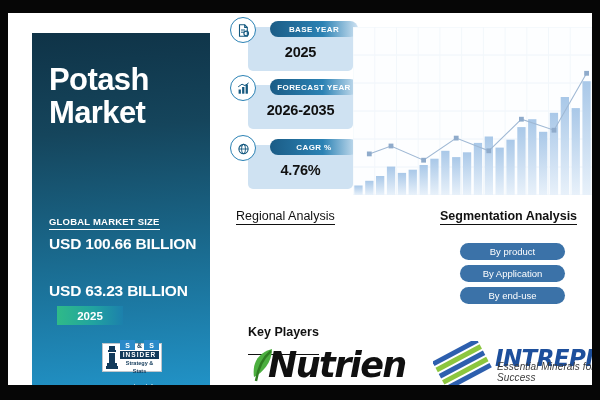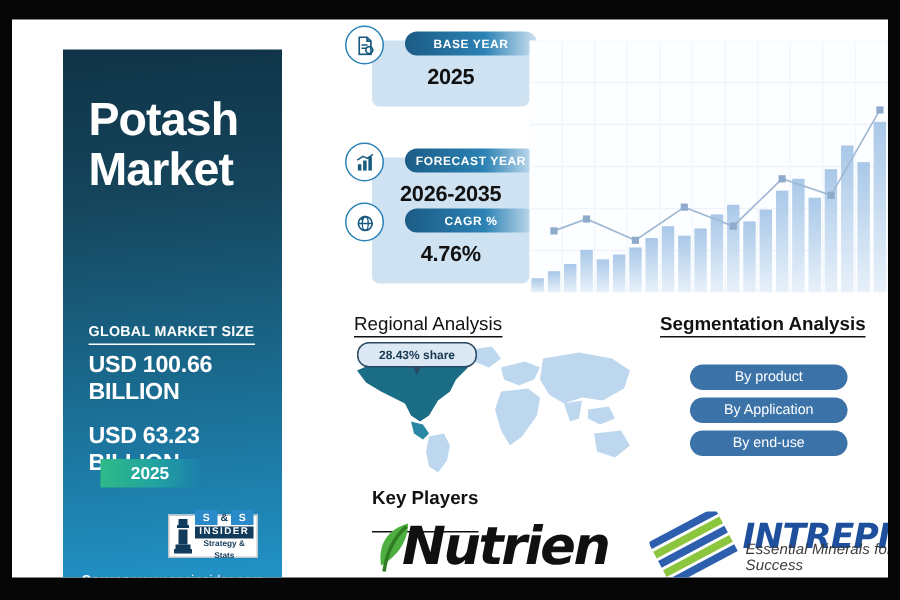--- a/index.html
+++ b/index.html
@@ -1,21 +1,21 @@
 <!DOCTYPE html>
 <html><head>
 <meta charset="utf-8">
 <style>
   html,body{margin:0;padding:0;background:#000;}
   body{width:600px;height:400px;overflow:hidden;font-family:"Liberation Sans",sans-serif;}
   .shot{position:relative;width:600px;height:400px;background:#060606;}
   .frame{position:absolute;left:8px;top:13px;width:584px;height:372px;background:#ffffff;overflow:hidden;}
 
   
-  .leftpanel{position:absolute;left:34px;top:20px;width:146px;height:352px;
+  .leftpanel{position:absolute;left:24px;top:20px;width:178px;height:352px;
     background:linear-gradient(175deg,#0f3347 0%,#15455c 28%,#1a6c91 64%,#2192c6 100%);
     box-sizing:border-box;padding:0;}
   .title{position:absolute;left:17px;top:30px;color:#fff;font-size:31px;font-weight:700;
     line-height:1.08;letter-spacing:-0.6px;}
   .gms-label{position:absolute;left:17px;top:183px;color:#ffffff;font-size:9.5px;font-weight:700;
     letter-spacing:.2px;border-bottom:1.4px solid #fff;padding-bottom:2px;}
   .val{position:absolute;left:17px;color:#fff;font-size:15.5px;font-weight:700;letter-spacing:-.2px;}
   .val.v1{top:202px;}
   .val.v2{top:249px;}
   .ybadge{position:absolute;left:25px;width:66px;height:19px;
@@ -36,21 +36,21 @@
     align-items:center;justify-content:center;}
   .ss-row2{background:#123a5a;color:#fff;font-size:6.5px;font-weight:700;text-align:center;
     letter-spacing:1px;height:8px;line-height:8px;margin-top:1px;}
   .ss-row3{color:#123a5a;font-size:5.5px;font-weight:700;text-align:center;line-height:8px;}
   .source{position:absolute;left:0;right:0;top:349px;text-align:center;color:#e8f4fb;font-size:9.5px;}
   .source b{color:#fff;font-weight:700;}
 
   
   .card{position:absolute;left:240px;width:105px;height:44px;background:#cfe2f2;
     border-radius:5px;}
-  .card.c1{top:14px;} .card.c2{top:72px;margin-top:20px;} .card.c3{top:132px;}
+  .card.c1{top:14px;} .card.c2{top:72px;} .card.c3{top:132px;}
   .cap{position:absolute;left:22px;top:-6px;width:88px;height:16px;border-radius:8px;
     background:linear-gradient(90deg,#1b5c86 0%,#2b82b4 60%,#cfe2f2 100%);
     color:#fff;font-size:8px;font-weight:700;letter-spacing:.4px;
     display:flex;align-items:center;justify-content:center;}
   .cardval{position:absolute;left:0;right:0;top:17px;text-align:center;color:#111;
     font-size:14.5px;font-weight:700;letter-spacing:-.2px;}
   .cico{position:absolute;left:-18px;top:-10px;width:24px;height:24px;border-radius:50%;
     background:#fff;border:1.6px solid #2b82b4;display:flex;align-items:center;
     justify-content:center;}
   .cico svg{display:block;}
@@ -229,46 +229,20 @@
           <rect x="100.8" y="108.7" width="4.8" height="4.8" fill="#8fabcb"></rect>
           <rect x="133.4" y="121.4" width="4.8" height="4.8" fill="#8fabcb"></rect>
           <rect x="166.0" y="89.8" width="4.8" height="4.8" fill="#8fabcb"></rect>
           <rect x="198.6" y="100.8" width="4.8" height="4.8" fill="#8fabcb"></rect>
           <rect x="231.2" y="43.9" width="4.8" height="4.8" fill="#8fabcb"></rect>
         </svg>
     </div>
 
     <div class="h-reg">Regional Analysis</div>
 
-    <div class="mapwrap">
-      <div class="callout">28.43% share</div>
-      <div class="callout-tail"></div>
-      <svg width="196" height="92" viewBox="0 0 196 92">
-
-        <path d="M8,22 L24,15 L44,13 L62,16 L76,14 L82,20 L74,28 L70,36 L62,42 L56,52 L50,56
-                 L44,52 L40,44 L32,40 L24,36 L14,30 Z" fill="#1b6d86"></path>
-        <path d="M44,56 L52,58 L56,64 L52,68 L46,64 Z" fill="#2a87a4"></path>
-
-        <path d="M84,8 L98,6 L104,14 L96,20 L86,16 Z" fill="#bcd7ee"></path>
-
-        <path d="M56,66 L66,64 L70,72 L68,82 L62,90 L56,86 L54,76 Z" fill="#bcd7ee"></path>
-
-        <path d="M104,20 L120,16 L130,20 L126,28 L116,32 L106,28 Z" fill="#bcd7ee"></path>
-
-        <path d="M104,36 L122,34 L130,40 L128,52 L118,66 L110,72 L104,62 L100,48 Z" fill="#bcd7ee"></path>
-
-        <path d="M132,14 L156,10 L178,14 L190,22 L186,34 L172,42 L158,40 L146,44 L136,38 L130,28 Z" fill="#bcd7ee"></path>
-
-        <path d="M146,44 L158,42 L156,54 L150,56 Z" fill="#bcd7ee"></path>
-
-        <path d="M162,48 L176,46 L180,54 L170,58 L162,54 Z" fill="#bcd7ee"></path>
-
-        <path d="M166,64 L184,62 L190,72 L180,80 L168,76 Z" fill="#bcd7ee"></path>
-      </svg>
-    </div>
 
     <div class="h-seg">Segmentation Analysis</div>
     <div class="pill p2">By Application</div>
     <div class="pill p1">By product</div>
     <div class="pill p3">By end-use</div>
 
     <div class="h-key">Key Players</div>
 
     <div class="nutrien">
       <svg width="30" height="36" viewBox="0 0 30 36" style="position:absolute;left:2px;top:2px;">

